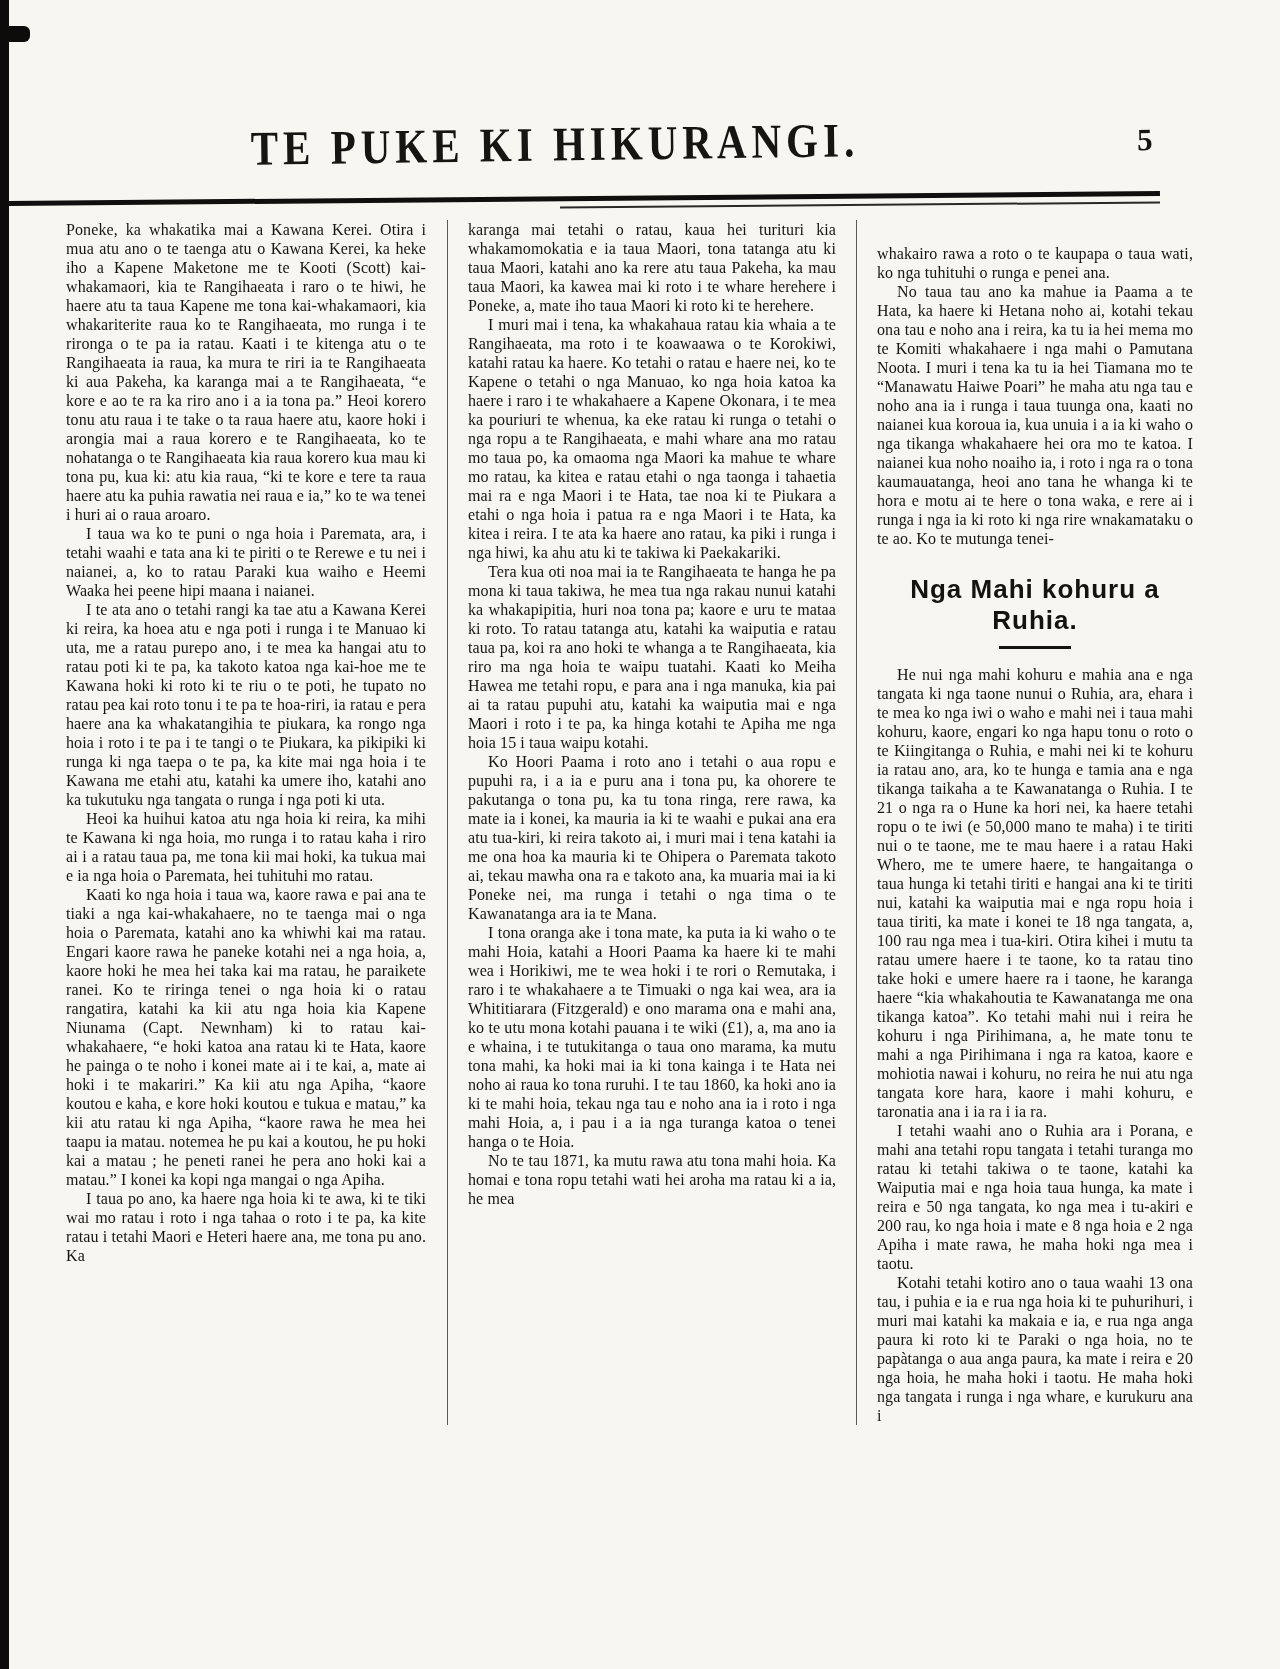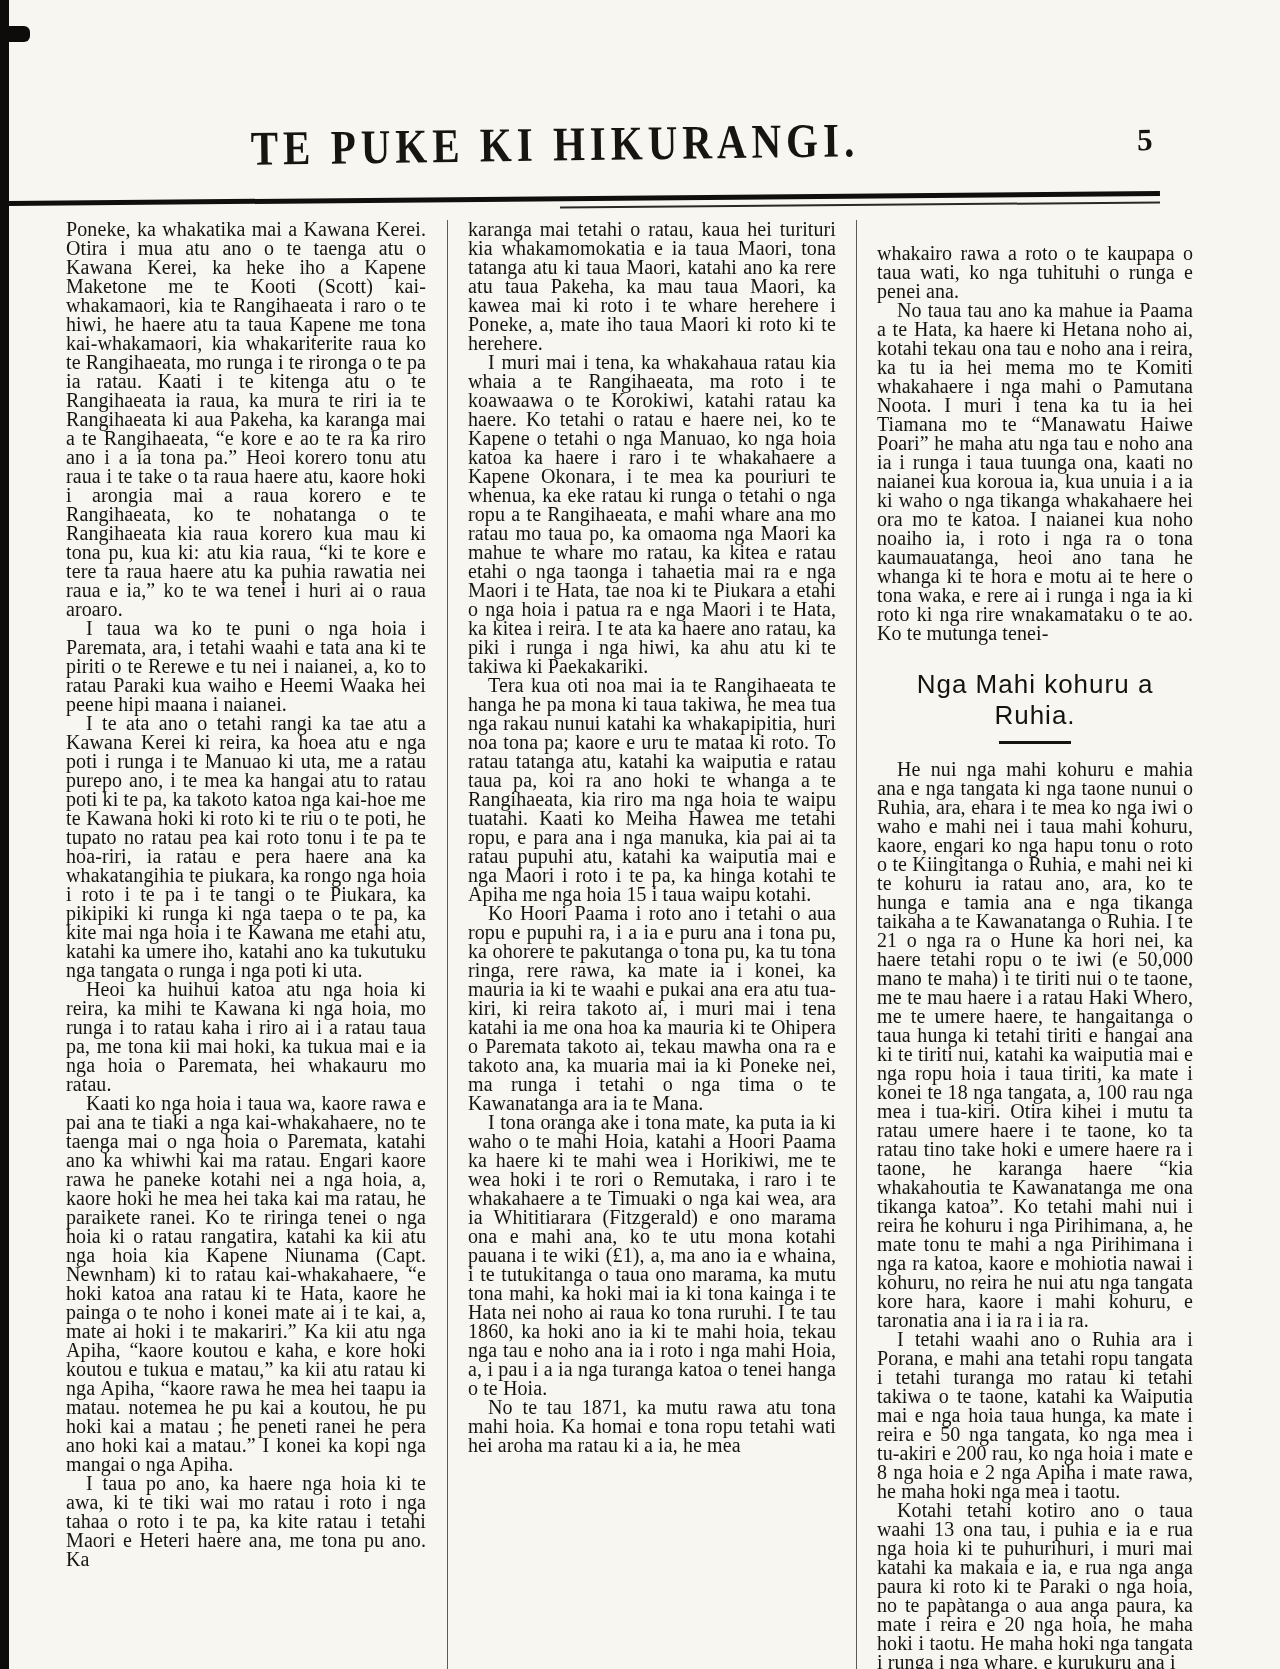--- a/index.html
+++ b/index.html
@@ -68,31 +68,31 @@
   .column-2 {
     width: 368px;
     margin-left: 21px;
     padding: 0 20px;
     border-left: 1px solid rgba(40,38,34,0.75);
     border-right: 1px solid rgba(40,38,34,0.75);
   }
   .column-3 { width: 316px; padding-left: 20px; margin-top: 24px; }
   .para {
     margin: 0;
-    font-size: 20px;
+    font-size: 16px;
     line-height: 19px;
     text-align: justify;
     text-indent: 20px;
     letter-spacing: 0.1px;
   }
   .para.cont { text-indent: 0; }
   .article-heading {
     margin: 26px 0 4px 0;
     font-family: "Liberation Sans", "DejaVu Sans", sans-serif;
-    font-weight: 400;
+    font-weight: 700;
     font-size: 26px;
     letter-spacing: 1px;
     text-align: center;
     color: #14130f;
   }
   .heading-rule {
     width: 72px; height: 3px;
     background: #14130f;
     margin: 10px auto 16px auto;
   }
@@ -108,21 +108,21 @@
   <div class="page-number">5</div>
 </header>
 <div class="header-rule"></div>
 <div class="header-rule-thin"></div>
 
 <main class="columns">
   <section class="column column-1">
       <p class="para cont">Poneke, ka whakatika mai a Kawana Kerei. Otira i mua atu ano o te taenga atu o Kawana Kerei, ka heke iho a Kapene Maketone me te Kooti (Scott) kai-whakamaori, kia te Rangihaeata i raro o te hiwi, he haere atu ta taua Kapene me tona kai-whakamaori, kia whakariterite raua ko te Rangihaeata, mo runga i te rironga o te pa ia ratau. Kaati i te kitenga atu o te Rangihaeata ia raua, ka mura te riri ia te Rangihaeata ki aua Pakeha, ka karanga mai a te Rangihaeata, “e kore e ao te ra ka riro ano i a ia tona pa.” Heoi korero tonu atu raua i te take o ta raua haere atu, kaore hoki i arongia mai a raua korero e te Rangihaeata, ko te nohatanga o te Rangihaeata kia raua korero kua mau ki tona pu, kua ki: atu kia raua, “ki te kore e tere ta raua haere atu ka puhia rawatia nei raua e ia,” ko te wa tenei i huri ai o raua aroaro.</p>
       <p class="para">I taua wa ko te puni o nga hoia i Paremata, ara, i tetahi waahi e tata ana ki te piriti o te Rerewe e tu nei i naianei, a, ko to ratau Paraki kua waiho e Heemi Waaka hei peene hipi maana i naianei.</p>
       <p class="para">I te ata ano o tetahi rangi ka tae atu a Kawana Kerei ki reira, ka hoea atu e nga poti i runga i te Manuao ki uta, me a ratau purepo ano, i te mea ka hangai atu to ratau poti ki te pa, ka takoto katoa nga kai-hoe me te Kawana hoki ki roto ki te riu o te poti, he tupato no ratau pea kai roto tonu i te pa te hoa-riri, ia ratau e pera haere ana ka whakatangihia te piukara, ka rongo nga hoia i roto i te pa i te tangi o te Piukara, ka pikipiki ki runga ki nga taepa o te pa, ka kite mai nga hoia i te Kawana me etahi atu, katahi ka umere iho, katahi ano ka tukutuku nga tangata o runga i nga poti ki uta.</p>
-      <p class="para">Heoi ka huihui katoa atu nga hoia ki reira, ka mihi te Kawana ki nga hoia, mo runga i to ratau kaha i riro ai i a ratau taua pa, me tona kii mai hoki, ka tukua mai e ia nga hoia o Paremata, hei whakauru mo ratau.</p>
+      <p class="para">Heoi ka huihui katoa atu nga hoia ki reira, ka mihi te Kawana ki nga hoia, mo runga i to ratau kaha i riro ai i a ratau taua pa, me tona kii mai hoki, ka tukua mai e ia nga hoia o Paremata, hei tuhituhi mo ratau.</p>
       <p class="para">Kaati ko nga hoia i taua wa, kaore rawa e pai ana te tiaki a nga kai-whakahaere, no te taenga mai o nga hoia o Paremata, katahi ano ka whiwhi kai ma ratau. Engari kaore rawa he paneke kotahi nei a nga hoia, a, kaore hoki he mea hei taka kai ma ratau, he paraikete ranei. Ko te riringa tenei o nga hoia ki o ratau rangatira, katahi ka kii atu nga hoia kia Kapene Niunama (Capt. Newnham) ki to ratau kai-whakahaere, “e hoki katoa ana ratau ki te Hata, kaore he painga o te noho i konei mate ai i te kai, a, mate ai hoki i te makariri.” Ka kii atu nga Apiha, “kaore koutou e kaha, e kore hoki koutou e tukua e matau,” ka kii atu ratau ki nga Apiha, “kaore rawa he mea hei taapu ia matau. notemea he pu kai a koutou, he pu hoki kai a matau ; he peneti ranei he pera ano hoki kai a matau.” I konei ka kopi nga mangai o nga Apiha.</p>
       <p class="para">I taua po ano, ka haere nga hoia ki te awa, ki te tiki wai mo ratau i roto i nga tahaa o roto i te pa, ka kite ratau i tetahi Maori e Heteri haere ana, me tona pu ano. Ka</p>
     </section>
   <section class="column column-2">
       <p class="para cont">karanga mai tetahi o ratau, kaua hei turituri kia whakamomokatia e ia taua Maori, tona tatanga atu ki taua Maori, katahi ano ka rere atu taua Pakeha, ka mau taua Maori, ka kawea mai ki roto i te whare herehere i Poneke, a, mate iho taua Maori ki roto ki te herehere.</p>
       <p class="para">I muri mai i tena, ka whakahaua ratau kia whaia a te Rangihaeata, ma roto i te koawaawa o te Korokiwi, katahi ratau ka haere. Ko tetahi o ratau e haere nei, ko te Kapene o tetahi o nga Manuao, ko nga hoia katoa ka haere i raro i te whakahaere a Kapene Okonara, i te mea ka pouriuri te whenua, ka eke ratau ki runga o tetahi o nga ropu a te Rangihaeata, e mahi whare ana mo ratau mo taua po, ka omaoma nga Maori ka mahue te whare mo ratau, ka kitea e ratau etahi o nga taonga i tahaetia mai ra e nga Maori i te Hata, tae noa ki te Piukara a etahi o nga hoia i patua ra e nga Maori i te Hata, ka kitea i reira. I te ata ka haere ano ratau, ka piki i runga i nga hiwi, ka ahu atu ki te takiwa ki Paekakariki.</p>
       <p class="para">Tera kua oti noa mai ia te Rangihaeata te hanga he pa mona ki taua takiwa, he mea tua nga rakau nunui katahi ka whakapipitia, huri noa tona pa; kaore e uru te mataa ki roto. To ratau tatanga atu, katahi ka waiputia e ratau taua pa, koi ra ano hoki te whanga a te Rangihaeata, kia riro ma nga hoia te waipu tuatahi. Kaati ko Meiha Hawea me tetahi ropu, e para ana i nga manuka, kia pai ai ta ratau pupuhi atu, katahi ka waiputia mai e nga Maori i roto i te pa, ka hinga kotahi te Apiha me nga hoia 15 i taua waipu kotahi.</p>
       <p class="para">Ko Hoori Paama i roto ano i tetahi o aua ropu e pupuhi ra, i a ia e puru ana i tona pu, ka ohorere te pakutanga o tona pu, ka tu tona ringa, rere rawa, ka mate ia i konei, ka mauria ia ki te waahi e pukai ana era atu tua-kiri, ki reira takoto ai, i muri mai i tena katahi ia me ona hoa ka mauria ki te Ohipera o Paremata takoto ai, tekau mawha ona ra e takoto ana, ka muaria mai ia ki Poneke nei, ma runga i tetahi o nga tima o te Kawanatanga ara ia te Mana.</p>
       <p class="para">I tona oranga ake i tona mate, ka puta ia ki waho o te mahi Hoia, katahi a Hoori Paama ka haere ki te mahi wea i Horikiwi, me te wea hoki i te rori o Remutaka, i raro i te whakahaere a te Timuaki o nga kai wea, ara ia Whititiarara (Fitzgerald) e ono marama ona e mahi ana, ko te utu mona kotahi pauana i te wiki (£1), a, ma ano ia e whaina, i te tutukitanga o taua ono marama, ka mutu tona mahi, ka hoki mai ia ki tona kainga i te Hata nei noho ai raua ko tona ruruhi. I te tau 1860, ka hoki ano ia ki te mahi hoia, tekau nga tau e noho ana ia i roto i nga mahi Hoia, a, i pau i a ia nga turanga katoa o tenei hanga o te Hoia.</p>
       <p class="para">No te tau 1871, ka mutu rawa atu tona mahi hoia. Ka homai e tona ropu tetahi wati hei aroha ma ratau ki a ia, he mea</p>

